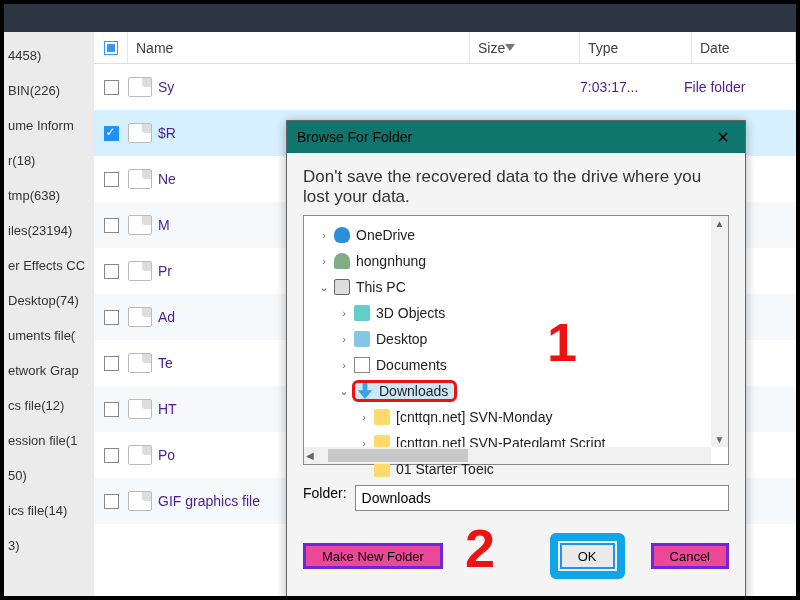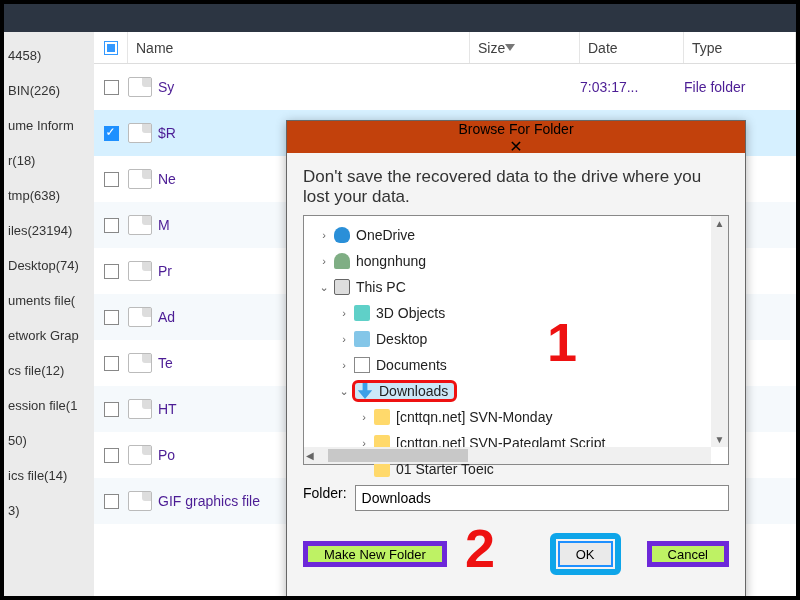--- a/index.html
+++ b/index.html
@@ -28,21 +28,21 @@
 .file-row .ficon { width:24px; height:20px; margin-right:6px; border:1px solid #bbb; border-radius:2px; background:#fff; position:relative; }
 .file-row .ficon::after { content:""; position:absolute; top:0; right:0; width:9px; height:9px; background:#ddd; border-bottom-left-radius:3px; }
 .file-row .fname { flex:1; display:flex; align-items:center; overflow:hidden; }
 .file-row .fsize { width:110px; }
 .file-row .fdate { width:104px; white-space:nowrap; overflow:hidden;margin-left:36px; }
 .file-row .ftype { width:112px; white-space:nowrap; overflow:hidden; }
 .file-row.selected { background:#d6f0ff !important; }
 
 
 .dialog { position:absolute; left:192px; top:88px; width:460px; height:480px; background:#f4f4f4; border:1px solid #666; box-shadow:0 2px 10px rgba(0,0,0,.3); display:flex; flex-direction:column; }
-.dlg-title { display:flex; align-items:center; justify-content:space-between; height:32px; padding:0 10px; background:#c2410c; font-size:14px;flex-direction:column; }
+.dlg-title { display:flex; align-items:center; justify-content:space-between; height:32px; padding:0 10px; background:#0f766e; font-size:14px; }
 .dlg-close { width:24px; height:24px; display:flex; align-items:center; justify-content:center; cursor:pointer; font-size:16px; }
 .dlg-msg { padding:14px 16px 8px; font-size:17px; color:#333; }
 .tree-box { margin:0 16px; border:1px solid #888; background:#fff; height:250px; position:relative; }
 .tree-scroll-v { position:absolute; right:0; top:0; bottom:17px; width:17px; background:#f0f0f0; display:flex; flex-direction:column; align-items:center; justify-content:space-between; padding:2px 0; }
 .tree-scroll-h { position:absolute; left:0; right:17px; bottom:0; height:17px; background:#f0f0f0; display:flex; align-items:center; padding:0 2px; }
 .tree-scroll-h .thumb { width:140px; height:13px; background:#c8c8c8; margin-left:14px; }
 .arrow { font-size:10px; color:#666; }
 .tree { padding:6px 4px; font-size:14px; color:#222; }
 .tree .node { display:flex; align-items:center; height:26px; cursor:pointer; white-space:nowrap; }
 .tree .exp { width:16px; text-align:center; color:#666; font-size:11px; }
@@ -53,60 +53,61 @@
 .ico.cube { background:#5fd0c8; border-radius:2px; }
 .ico.desk { background:#84c6e8; border-radius:2px; }
 .ico.doc { background:#fff; border:1px solid #888; }
 .ico.down { background:#3aa0e8; clip-path: polygon(35% 0,65% 0,65% 45%,95% 45%,50% 100%,5% 45%,35% 45%); }
 .ico.fold { background:#ffd96b; border-radius:2px; }
 .selected-folder { background:#cce8f7; border:3px solid #e11; border-radius:6px; padding:0 6px 0 0; }
 .indent1{ padding-left:8px;} .indent2{ padding-left:28px;} .indent3{ padding-left:48px;}
 .folder-line { display:flex; align-items:flex-start; margin:20px 16px 0; font-size:14px; }
 .folder-input { flex:1; height:26px; border:1px solid #888; background:#fff; padding:0 6px; margin-left:8px; font-size:14px; }
 .btn-row { display:flex; align-items:center; margin:22px 16px 0; gap:26px; }
-.dlg-btn { height:26px; padding:0 16px; background:#bef264; border:5px solid #6d28d9; font-size:13px; cursor:pointer; display:flex; align-items:center; }
+.dlg-btn { height:26px; padding:0 16px; background:#ec4899; border:3px solid #6d28d9; font-size:13px; cursor:pointer; display:flex; align-items:center; }
 .dlg-btn.ok { border:2px solid #1e90ff; background:#eaeaea; }
-.ok-wrap { border:6px solid #0ea5e9; border-radius:6px; padding:2px; }
+.ok-wrap { border:8px solid #0ea5e9; border-radius:6px; padding:2px; }
 .spacer { flex:1; }
 .annot { position:absolute; font-size:54px; font-weight:700; color:#e11; pointer-events:none; font-family: Arial, sans-serif; }
 </style>
 </head>
 <body>
 
 <div class="topbar"></div>
 <div class="main">
   <div class="sidebar">
     <div class="sbitem">4458)</div>
     <div class="sbitem">BIN(226)</div>
     <div class="sbitem">ume Inform</div>
     <div class="sbitem">r(18)</div>
     <div class="sbitem">tmp(638)</div>
     <div class="sbitem">iles(23194)</div>
+    <div class="sbitem">er Effects CC</div>
     <div class="sbitem">Desktop(74)</div>
     <div class="sbitem">uments file(</div>
     <div class="sbitem">etwork Grap</div>
     <div class="sbitem">cs file(12)</div>
     <div class="sbitem">ession file(1</div>
     <div class="sbitem">50)</div>
     <div class="sbitem">ics file(14)</div>
     <div class="sbitem">3)</div>
   </div>
 
   <div class="content">
     <div class="header-row">
       <div class="header-cell cb">
           <span class="hdr-checkbox"></span>
         </div>
       <div class="header-cell name">Name</div>
       <div class="header-cell size">
           <span>Size</span>
           <span class="tri-down"></span>
         </div>
+      <div class="header-cell type">Type</div>
       <div class="header-cell date">Date</div>
-      <div class="header-cell type">Type</div>
     </div>
 
     <div id="rows">
         <div class="file-row">
           <div class="cb">
             <span class="box"></span>
           </div>
           <div class="fname">
             <span class="ficon"></span>
             <span>Sy</span>

